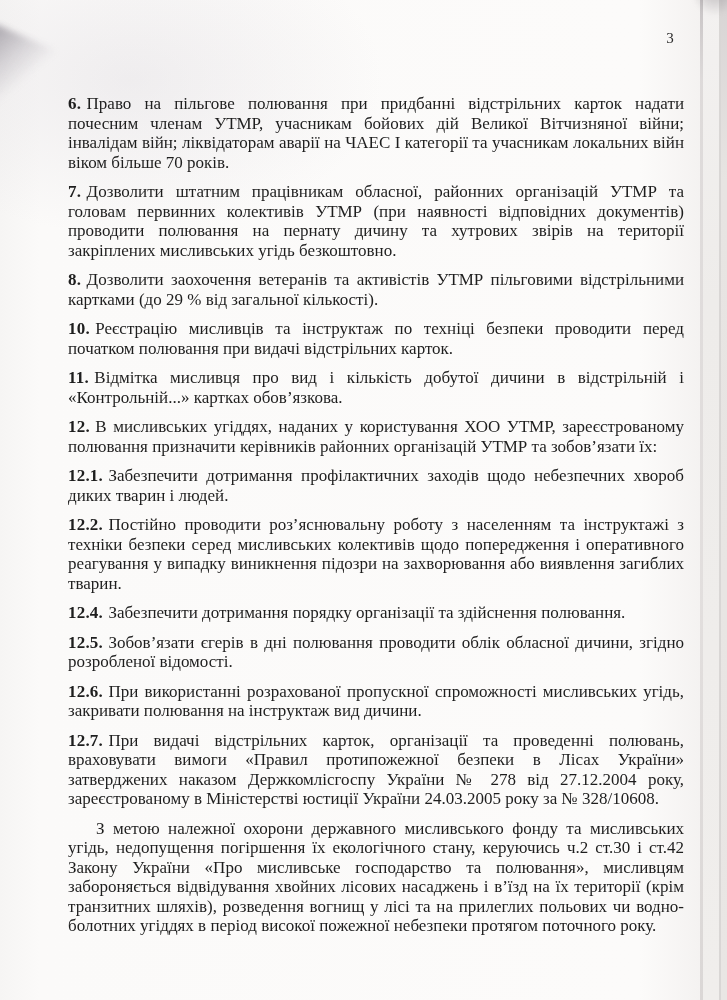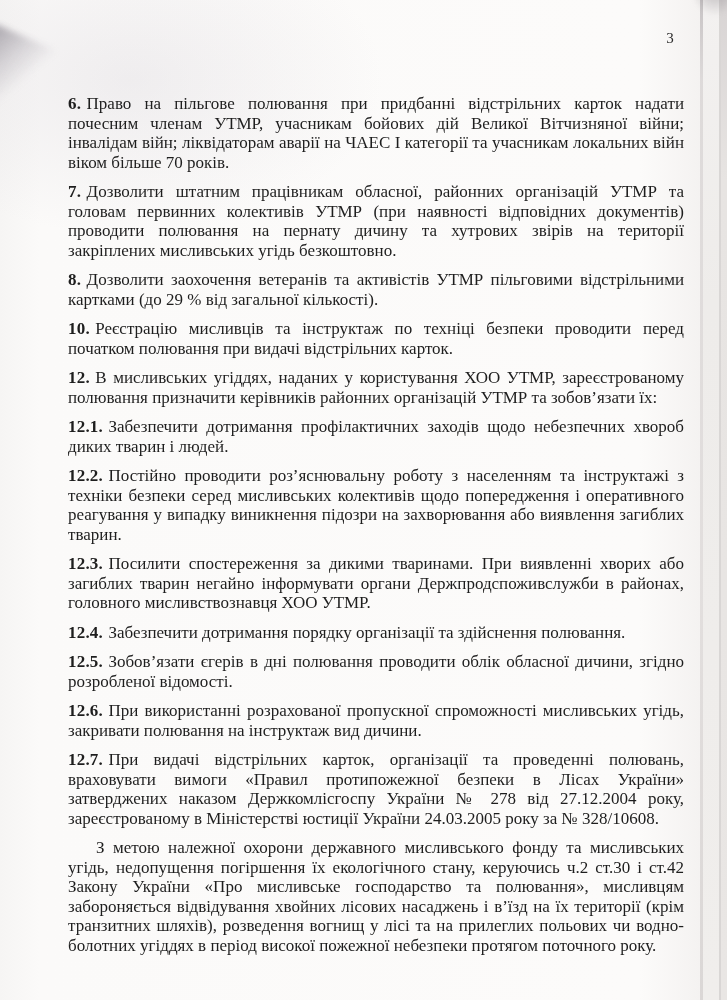--- a/index.html
+++ b/index.html
@@ -74,28 +74,28 @@
   <div class="doc-body">
   <p class="para"><b>6.</b><span>Право на пільгове полювання при придбанні відстрільних карток надати почесним членам УТМР, учасникам бойових дій Великої Вітчизняної війни; інвалідам війн; ліквідаторам аварії на ЧАЕС І категорії та учасникам локальних війн віком більше 70 років.</span></p>
 
   <p class="para"><b>7.</b><span>Дозволити штатним працівникам обласної, районних організацій УТМР та головам первинних колективів УТМР (при наявності відповідних документів) проводити полювання на пернату дичину та хутрових звірів на території закріплених мисливських угідь безкоштовно.</span></p>
 
   <p class="para"><b>8.</b><span>Дозволити заохочення ветеранів та активістів УТМР пільговими відстрільними картками (до 29 % від загальної кількості).</span></p>
 
 
   <p class="para"><b>10.</b><span>Реєстрацію мисливців та інструктаж по техніці безпеки проводити перед початком полювання при видачі відстрільних карток.</span></p>
 
+  <p class="para"><b>11.</b><span>Відмітка мисливця про вид і кількість добутої дичини в відстрільній і «Контрольній...» картках обов’язкова.</span></p>
 
   <p class="para"><b>12.</b><span>В мисливських угіддях, наданих у користування ХОО УТМР, зареєстрованому полювання призначити керівників районних організацій УТМР та зобов’язати їх:</span></p>
 
   <p class="para"><b>12.1.</b><span>Забезпечити дотримання профілактичних заходів щодо небезпечних хвороб диких тварин і людей.</span></p>
 
   <p class="para"><b>12.2.</b><span>Постійно проводити роз’яснювальну роботу з населенням та інструктажі з техніки безпеки серед мисливських колективів щодо попередження і оперативного реагування у випадку виникнення підозри на захворювання або виявлення загиблих тварин.</span></p>
 
-  <p class="para"><b>12.3.</b><span>Посилити спостереження за дикими тваринами. При виявленні хворих або загиблих тварин негайно інформувати органи Держпродспоживслужби в районах, головного мисливствознавця ХОО УТМР.</span></p>
 
   <p class="para"><b>12.4.</b><span>Забезпечити дотримання порядку організації та здійснення полювання.</span></p>
 
   <p class="para"><b>12.5.</b><span>Зобов’язати єгерів в дні полювання проводити облік обласної дичини, згідно розробленої відомості.</span></p>
 
   <p class="para"><b>12.6.</b><span>При використанні розрахованої пропускної спроможності мисливських угідь, закривати полювання на інструктаж вид дичини.</span></p>
 
   <p class="para"><b>12.7.</b><span>При видачі відстрільних карток, організації та проведенні полювань, враховувати вимоги «Правил протипожежної безпеки в Лісах України» затверджених наказом Держкомлісгоспу України № 278 від 27.12.2004 року, зареєстрованому в Міністерстві юстиції України 24.03.2005 року за № 328/10608.</span></p>
 
   <p class="para lead-indent"><b></b><span>З метою належної охорони державного мисливського фонду та мисливських угідь, недопущення погіршення їх екологічного стану, керуючись ч.2 ст.30 і ст.42 Закону України «Про мисливське господарство та полювання», мисливцям забороняється відвідування хвойних лісових насаджень і в’їзд на їх території (крім транзитних шляхів), розведення вогнищ у лісі та на прилеглих польових чи водно-болотних угіддях в період високої пожежної небезпеки протягом поточного року.</span></p>

